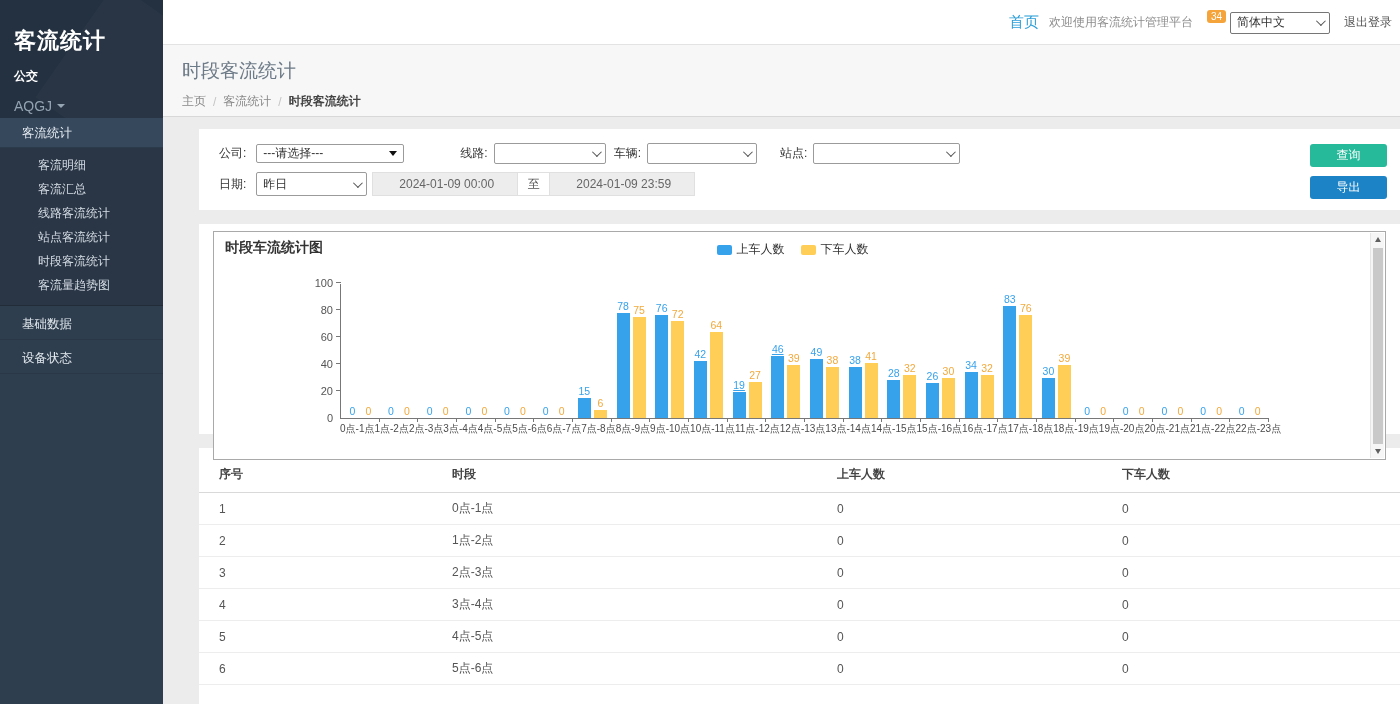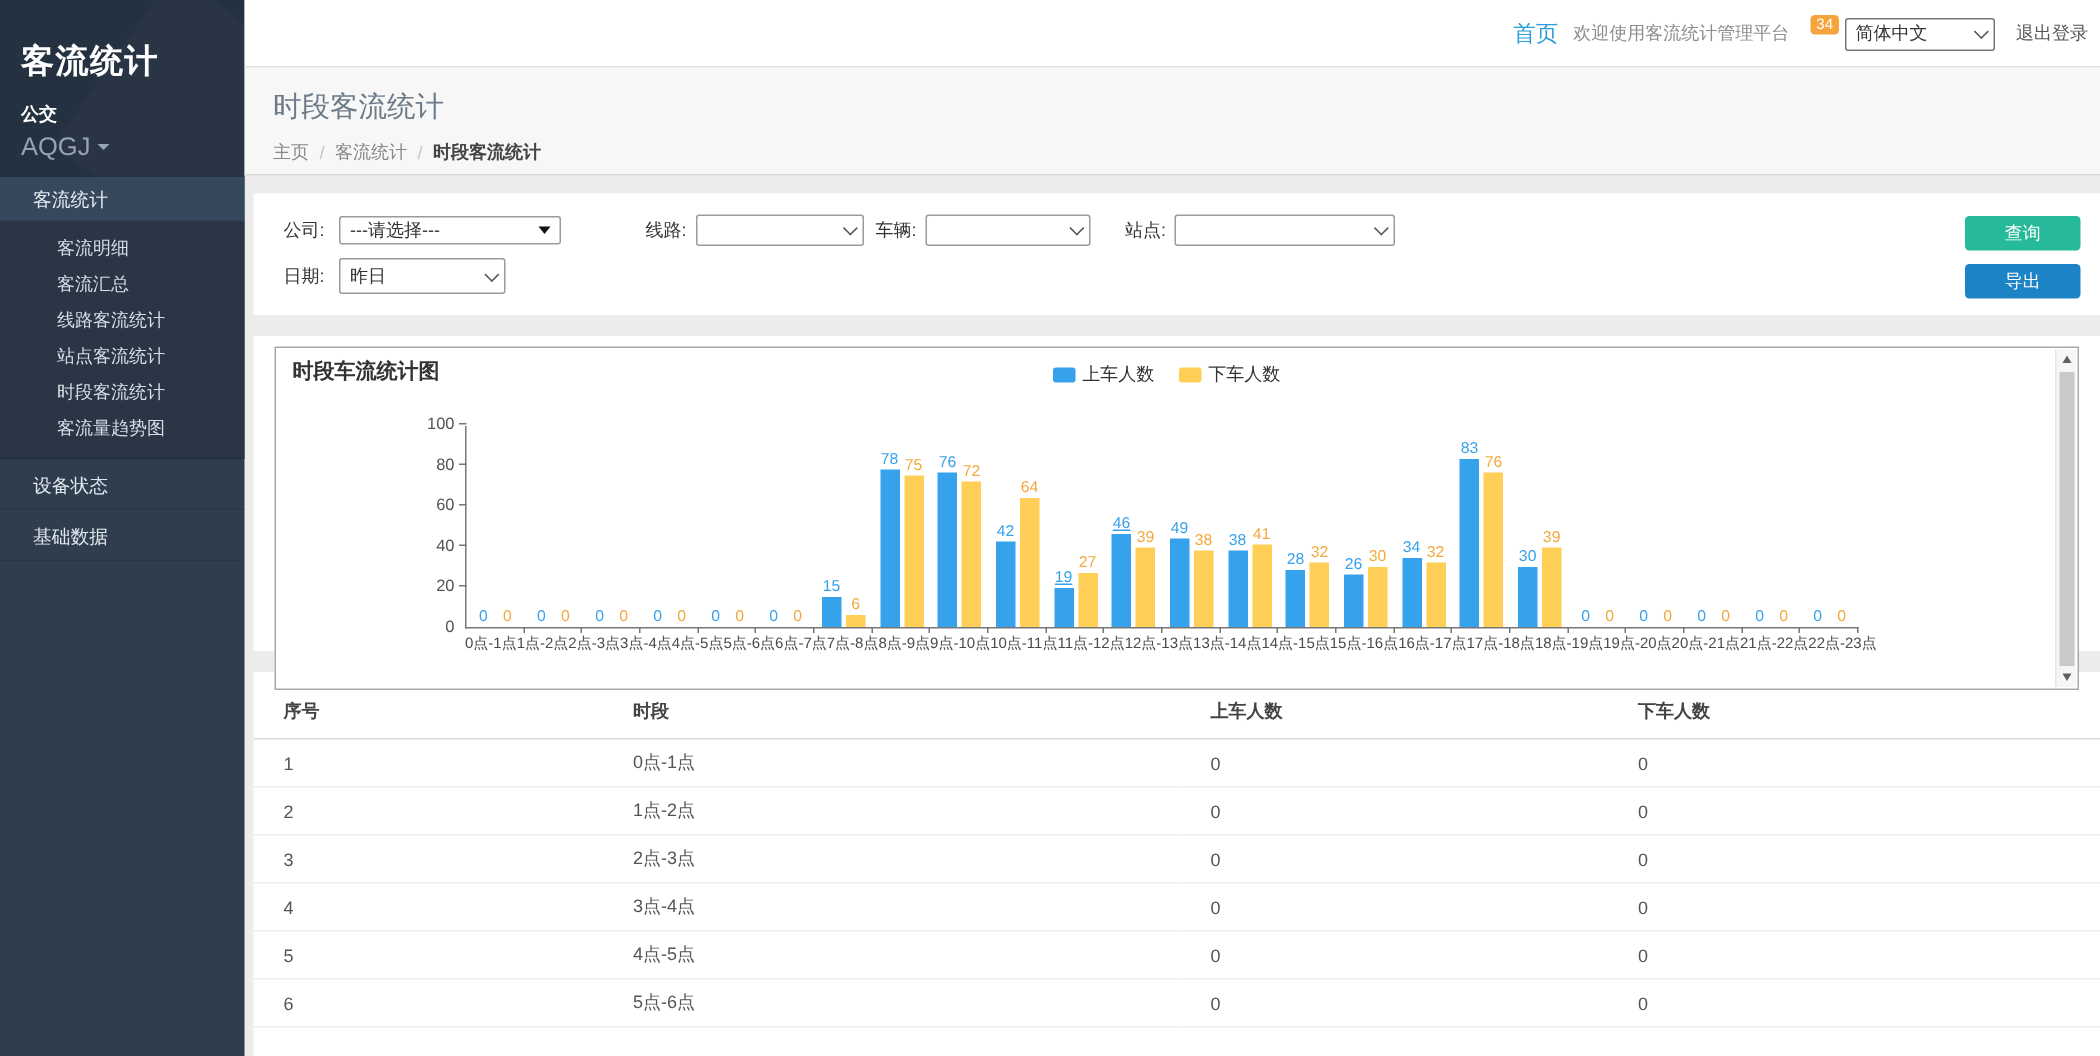--- a/index.html
+++ b/index.html
@@ -5,21 +5,21 @@
   * { margin:0; padding:0; box-sizing:border-box; }
   html,body { width:1400px; height:704px; overflow:hidden; font-family:"Liberation Sans","DejaVu Sans",sans-serif; background:#ECECEC; }
   .app { position:relative; width:1400px; height:704px; }
 
   
   .sidebar { position:absolute; left:0; top:0; width:163px; height:704px; background:#2F3E4E; }
   .logo-area { height:118px; background:#243140; padding:26px 14px 0 14px; position:relative; overflow:hidden; }
   .logo-area::after{ content:""; position:absolute; right:-40px; top:10px; width:140px; height:140px; transform:rotate(35deg); background:rgba(255,255,255,0.025); }
   .logo-title { color:#fff; font-size:22px; font-weight:bold; letter-spacing:1px; }
   .org-name { color:#fff; font-size:12px; font-weight:bold; margin-top:12px; }
-  .org-code { color:#93A3B1; font-size:17px; margin-top:3px; display:flex; align-items:center; gap:5px; }
+  .org-code { color:#93A3B1; font-size:14px; margin-top:13px; display:flex; align-items:center; gap:5px; }
   .caret-down { width:0; height:0; border-left:4px solid transparent; border-right:4px solid transparent; border-top:4px solid #93A3B1; display:inline-block; }
   .menu-parent { height:30px; line-height:30px; background:#36485C; color:#E6ECF2; font-size:12.5px; padding-left:22px; border-bottom:1px solid rgba(0,0,0,0.18); cursor:pointer; }
   .submenu { background:#2A3646; padding:5px 0 8px 0; border-bottom:1px solid rgba(0,0,0,0.18); }
   .submenu-item { height:24px; line-height:24px; color:#D6DEE6; font-size:12px; padding-left:38px; cursor:pointer; white-space:nowrap; }
   .menu-root { height:32px; line-height:32px; color:#E1E8EE; font-size:12.5px; padding-left:22px; cursor:pointer; border-bottom:1px solid rgba(0,0,0,0.10); margin-top:2px; }
 
   
   .main { position:absolute; left:163px; top:0; right:0; bottom:0; }
   .topbar { height:45px; background:#fff; border-bottom:1px solid #E3E3E3; position:relative; }
   .topbar-right { position:absolute; right:8px; top:0; height:45px; display:flex; align-items:center; }
@@ -28,21 +28,21 @@
   .notif-badge { background:#F5A43B; color:#fff; font-size:10px; border-radius:3px; padding:1px 4px; position:relative; top:-6px; margin-right:4px; }
   .lang-select { width:100px; height:22px; border:1px solid #767676; border-radius:2px; background:#fff; font-size:12px; color:#333; display:flex; align-items:center; justify-content:space-between; padding:0 6px; margin-right:14px; cursor:pointer; }
   .logout-link { color:#555; font-size:12px; cursor:pointer; }
 
   .title-band { height:72px; background:#F7F7F7; padding:13px 0 0 19px; border-bottom:1px solid #D8D8D8; }
   .page-title { color:#6D7A87; font-size:19px; font-weight:normal; }
   .breadcrumb { margin-top:9px; font-size:12px; color:#888; display:flex; gap:7px; align-items:center; }
   .breadcrumb .sep { color:#C5C5C5; }
   .breadcrumb .current { color:#444; font-weight:bold; }
 
-  .content { padding:12px 0 0 6px; height:587px; }
+  .content { padding:12px 0 0 36px; height:587px; }
   .card { background:#fff; margin-bottom:14px; }
 
   
   .filter-card { height:81px; position:relative; padding:13px 0 0 20px; }
   .frow { position:relative; height:22px; margin-bottom:9px; display:flex; align-items:center; }
   .flabel { font-size:12px; color:#333; }
   .sel { border:1px solid #9B9B9B; border-radius:2px; background:#fff; height:19px; font-size:12px; color:#333; display:flex; align-items:center; justify-content:space-between; padding:0 6px; cursor:pointer; }
   .sel .tri { width:0; height:0; border-left:4px solid transparent; border-right:4px solid transparent; border-top:5px solid #111; }
   .chev { width:7px; height:7px; border-right:1.5px solid #555; border-bottom:1.5px solid #555; transform:rotate(45deg) translateY(-2px); }
   .sel-company { width:148px; margin-left:10px; }
@@ -107,22 +107,22 @@
     </div>
     <div class="menu-parent">客流统计</div>
     <div class="submenu">
       <div class="submenu-item">客流明细</div>
       <div class="submenu-item">客流汇总</div>
       <div class="submenu-item">线路客流统计</div>
       <div class="submenu-item">站点客流统计</div>
       <div class="submenu-item">时段客流统计</div>
       <div class="submenu-item">客流量趋势图</div>
     </div>
+    <div class="menu-root">基础数据</div>
     <div class="menu-root">设备状态</div>
-    <div class="menu-root">基础数据</div>
   </div>
 
   <div class="main">
 
     <div class="topbar">
       <div class="topbar-right">
         <span class="home-link">首页</span>
         <span class="welcome-text">欢迎使用客流统计管理平台</span>
         <span class="notif-badge">34</span>
         <div class="lang-select">
@@ -167,20 +167,25 @@
           <div class="sel sel-sta">
             <span></span>
             <span class="chev"></span>
           </div>
         </div>
         <div class="frow">
           <span class="flabel">日期:</span>
           <div class="sel sel-date">
             <span>昨日</span>
             <span class="chev"></span>
+          </div>
+          <div class="dt-group">
+            <div class="dt-input">2024-01-09 00:00</div>
+            <div class="dt-to">至</div>
+            <div class="dt-input">2024-01-09 23:59</div>
           </div>
         </div>
         <button class="btn btn-query">查询</button>
         <button class="btn btn-export">导出</button>
       </div>
 
       <div class="card chart-card">
         <div class="chart-box">
           <div class="chart-title">时段车流统计图</div>
           <div class="legend">

